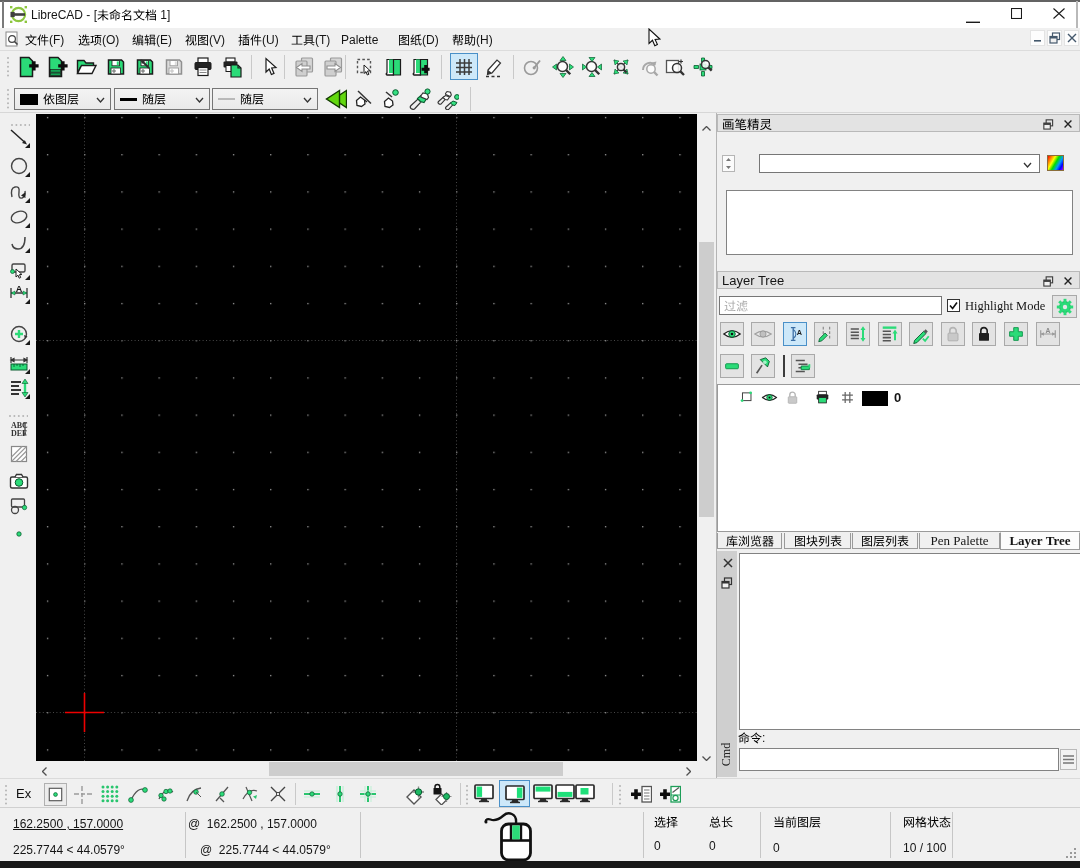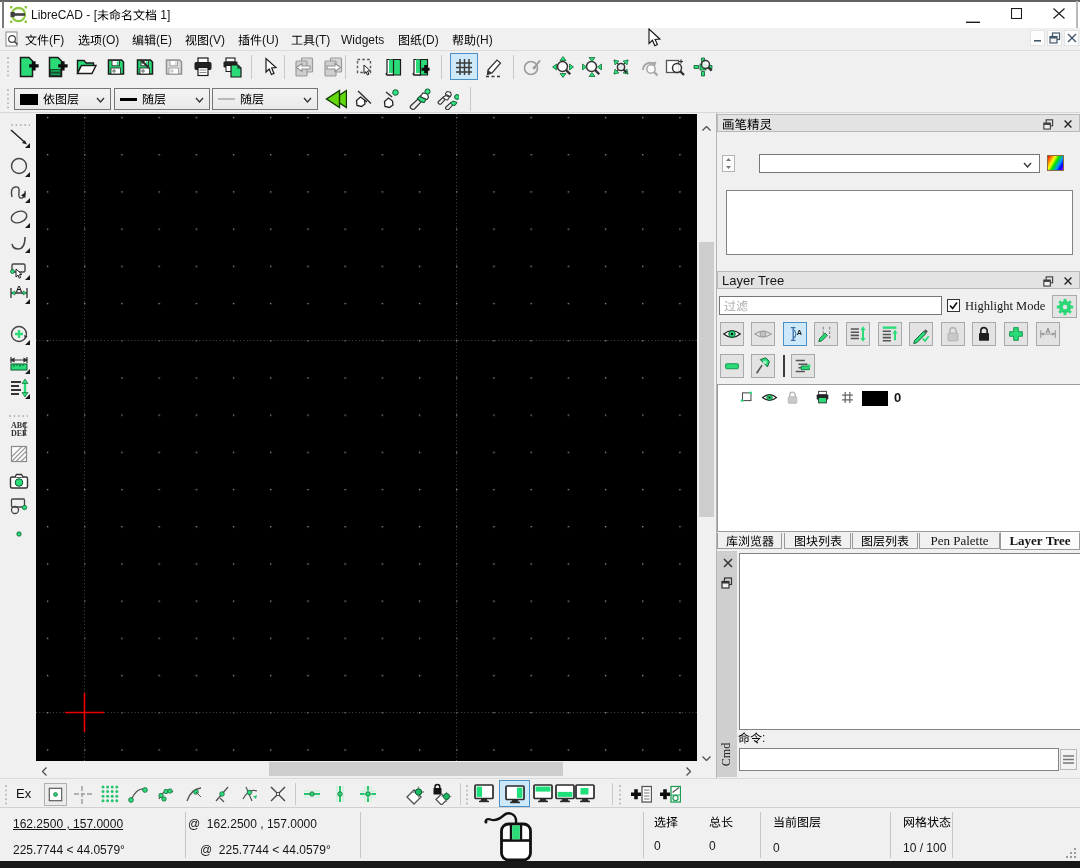--- a/index.html
+++ b/index.html
@@ -142,21 +142,21 @@
     </div>
     <div class="a" style="left:291px;top:32px;">
       <div class="row" style="height:15px"><svg width="24" height="12" viewBox="0 0 24 12" style="display:inline-block;vertical-align:middle;">
           <g fill="#000">
             <use href="#z5de5" transform="translate(0,10.56) scale(0.012,-0.012)"></use>
             <use href="#z5177" transform="translate(12,10.56) scale(0.012,-0.012)"></use>
           </g>
         </svg>(T)</div>
     </div>
     <div class="a" style="left:341px;top:32px;">
-      <div class="row" style="height:15px">Widgets</div>
+      <div class="row" style="height:15px">Palette</div>
     </div>
     <div class="a" style="left:398px;top:32px;">
       <div class="row" style="height:15px"><svg width="24" height="12" viewBox="0 0 24 12" style="display:inline-block;vertical-align:middle;">
           <g fill="#000">
             <use href="#z56fe" transform="translate(0,10.56) scale(0.012,-0.012)"></use>
             <use href="#z7eb8" transform="translate(12,10.56) scale(0.012,-0.012)"></use>
           </g>
         </svg>(D)</div>
     </div>
     <div class="a" style="left:452px;top:32px;">

